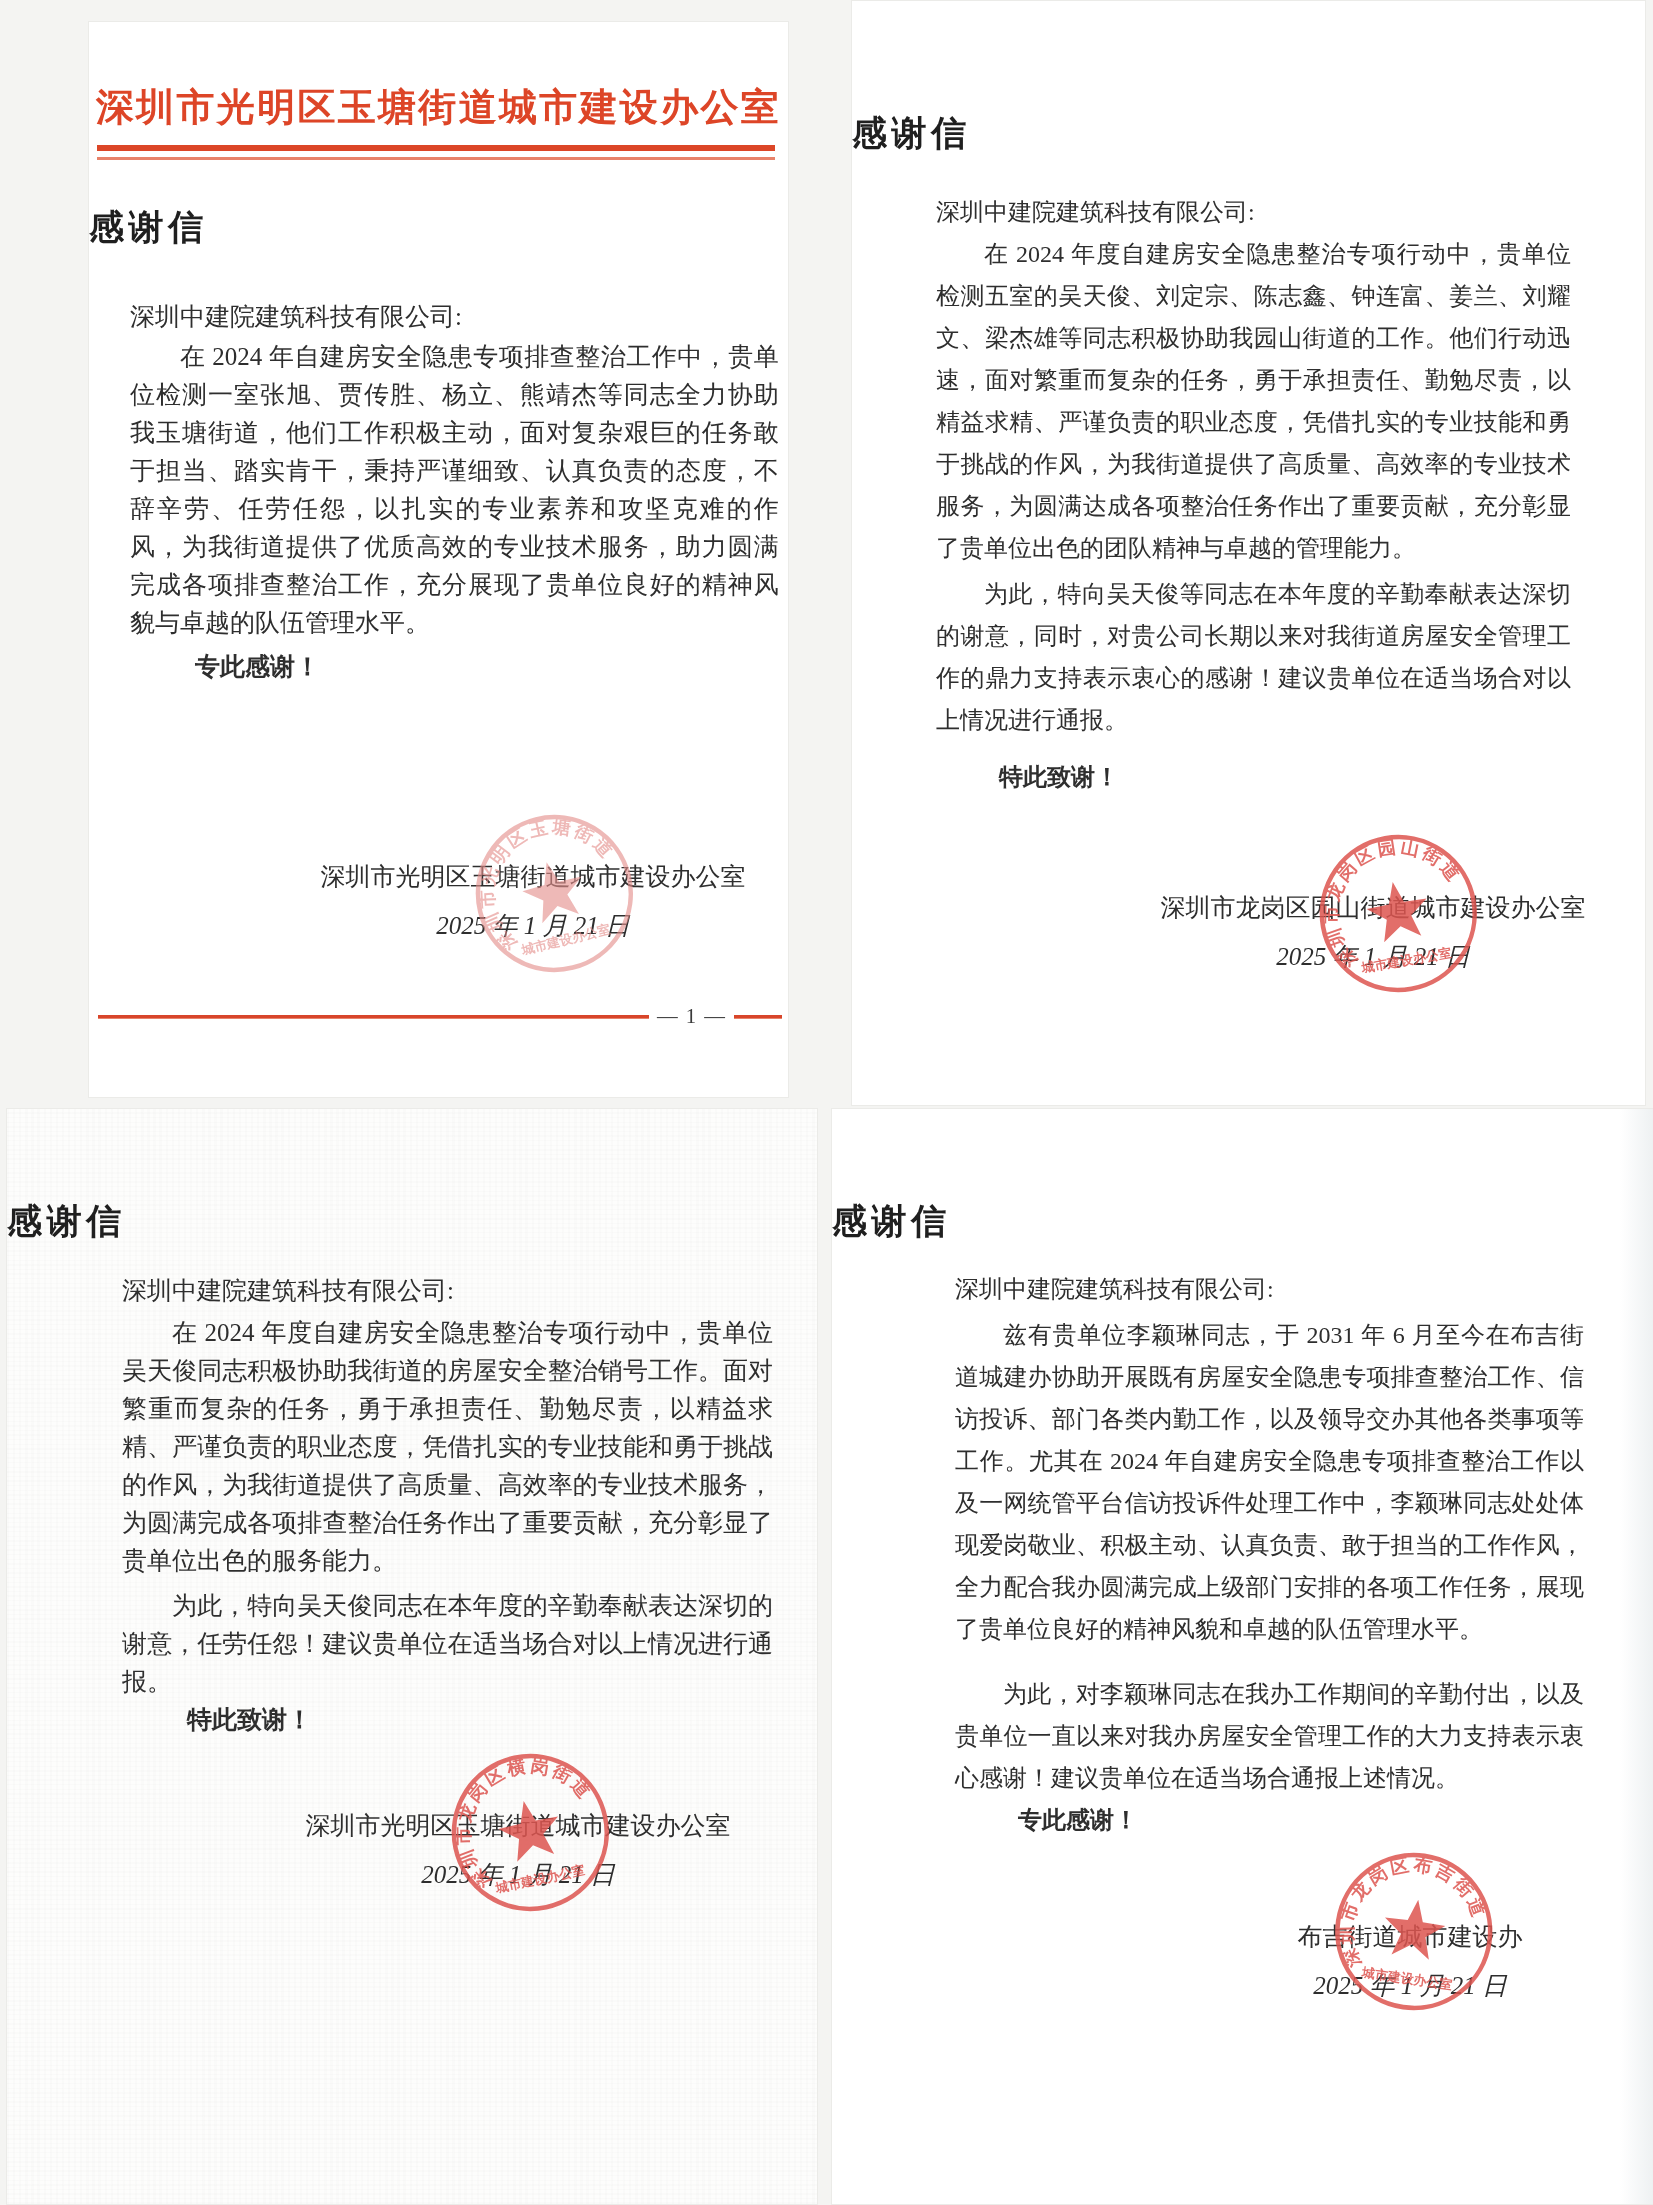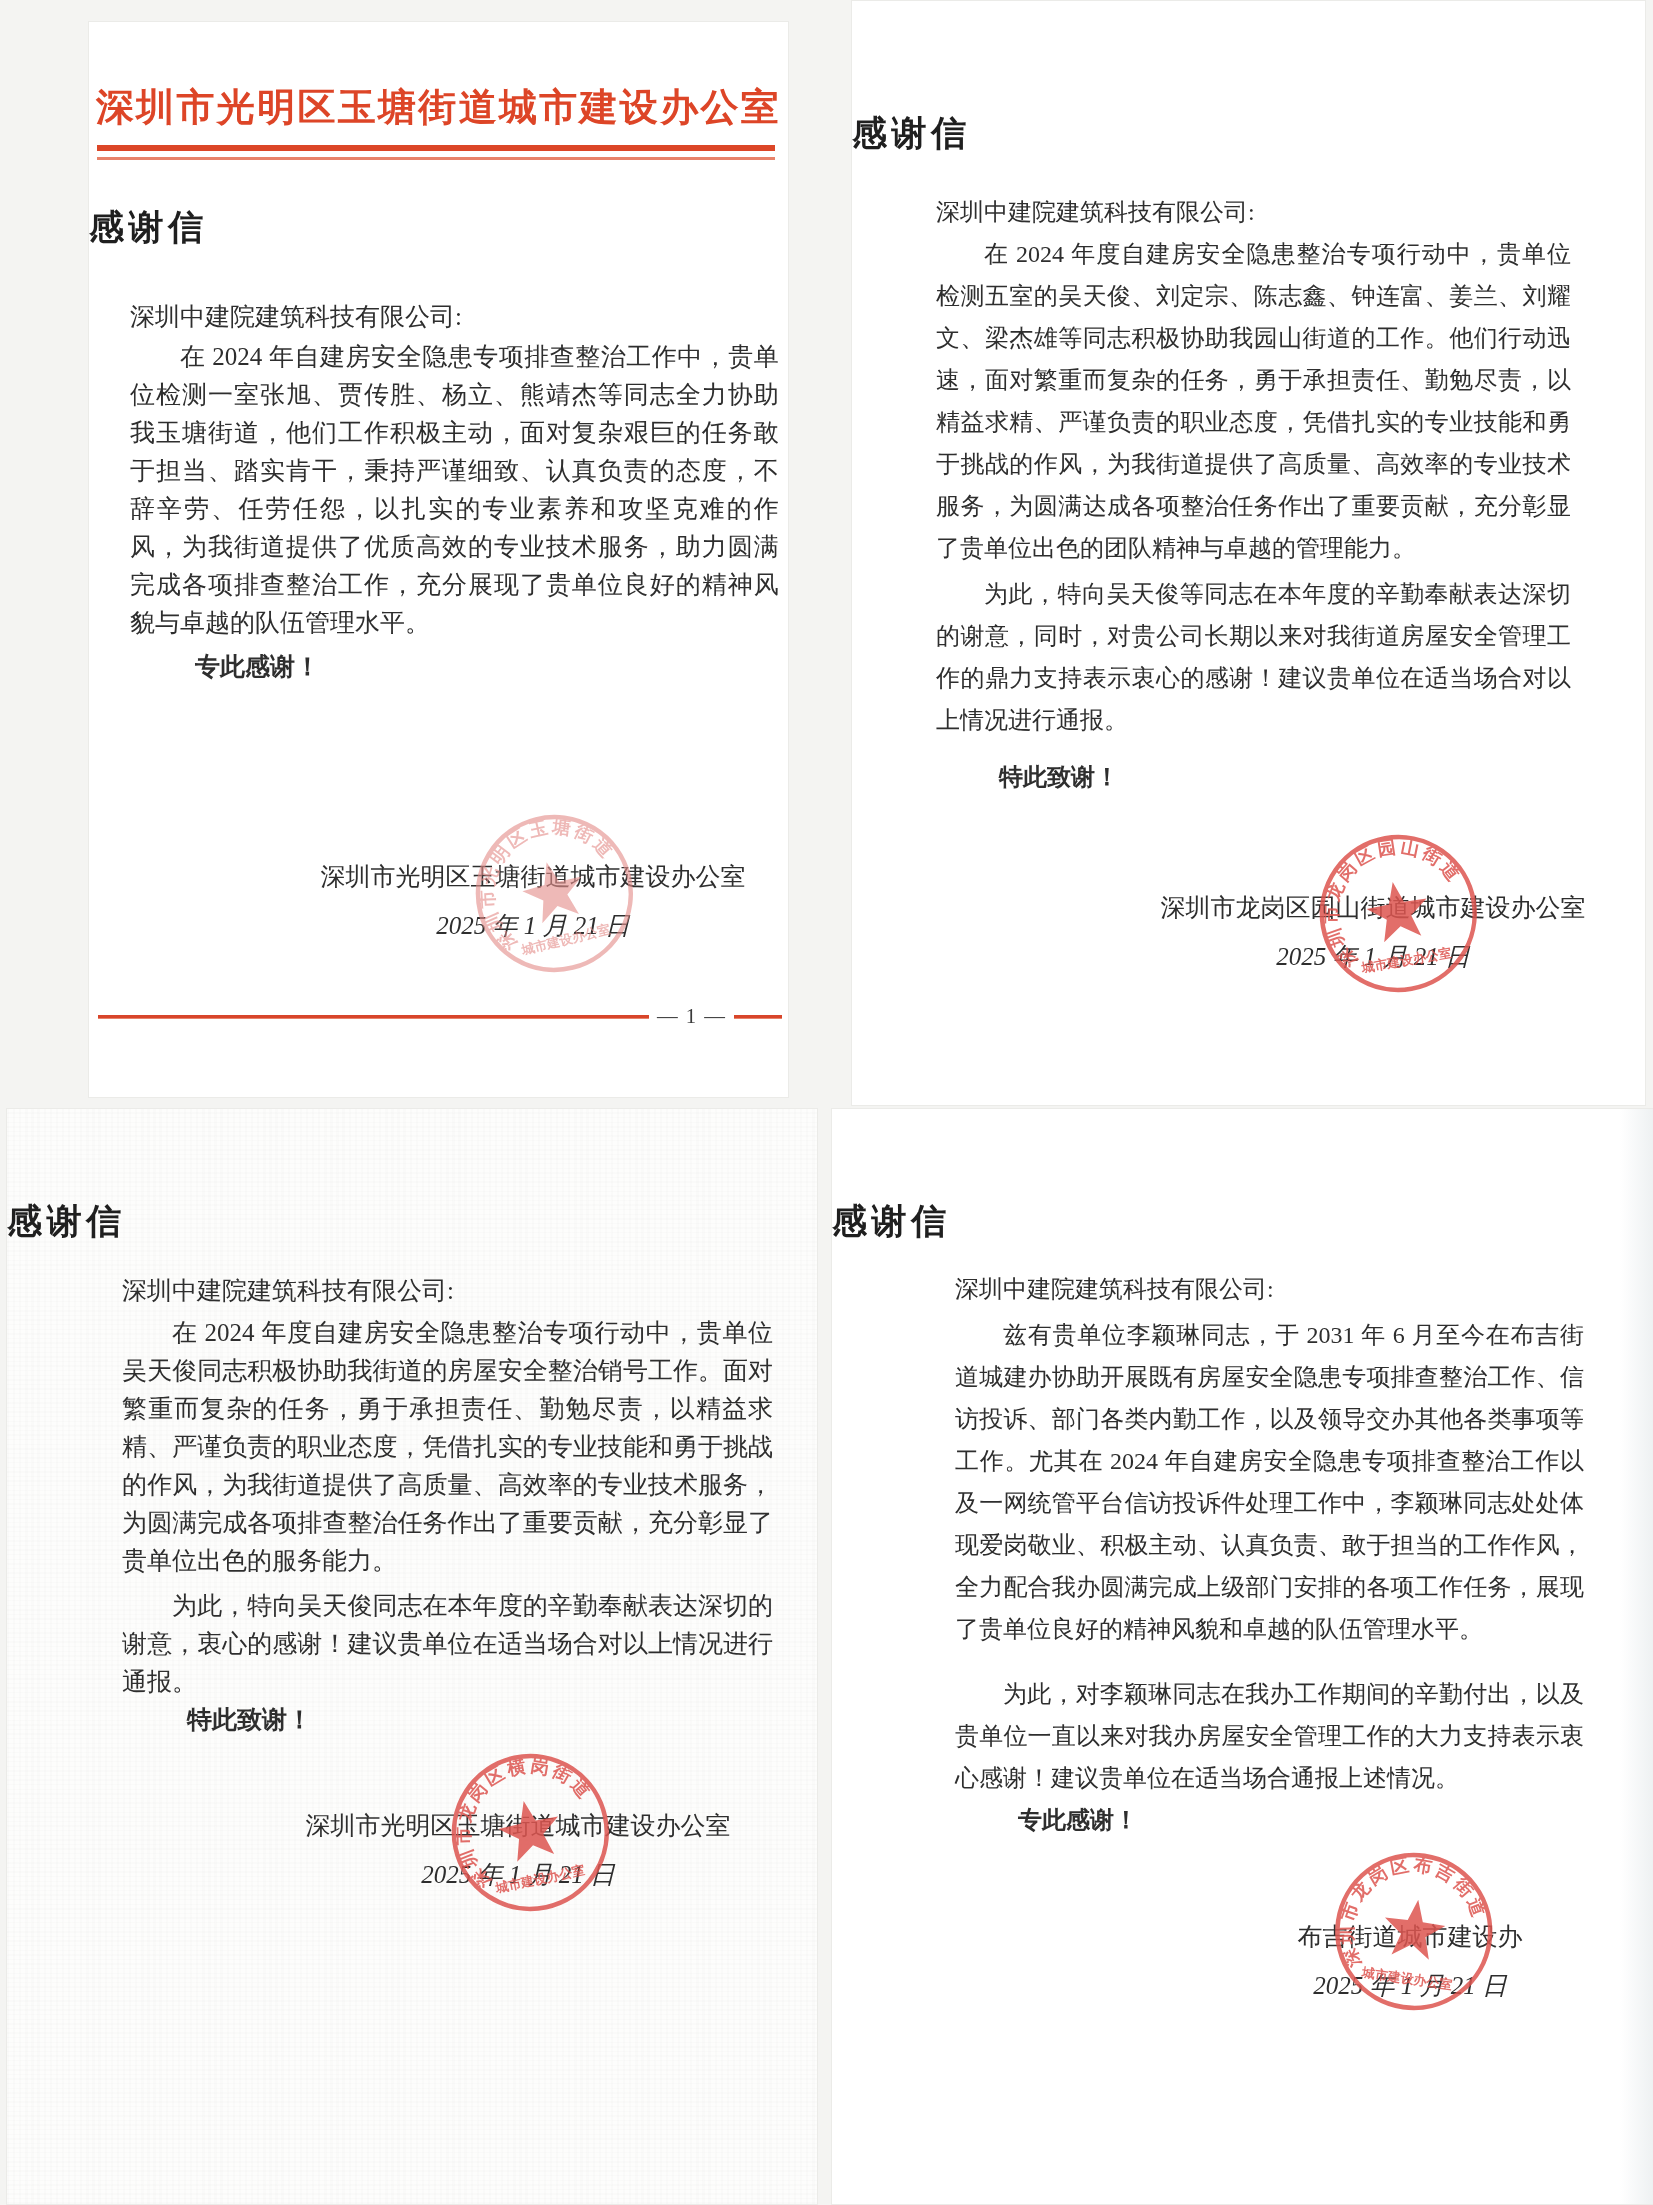--- a/index.html
+++ b/index.html
@@ -125,21 +125,21 @@
       </svg>
     </div>
   </div>
 
   <div class="page grain" style="left:6.1px;top:1108px;width:812px;height:1097px;">
     <div class="abs letter-title" style="left:0;right:0;top:89px;">感谢信</div>
 
     <div class="abs content" style="left:115px;right:44px;top:163px;">
       <p class="salutation">深圳中建院建筑科技有限公司:</p>
       <p class="body" style="margin-top:3.8px;">在 2024 年度自建房安全隐患整治专项行动中，贵单位吴天俊同志积极协助我街道的房屋安全整治销号工作。面对繁重而复杂的任务，勇于承担责任、勤勉尽责，以精益求精、严谨负责的职业态度，凭借扎实的专业技能和勇于挑战的作风，为我街道提供了高质量、高效率的专业技术服务，为圆满完成各项排查整治任务作出了重要贡献，充分彰显了贵单位出色的服务能力。</p>
-      <p class="body" style="margin-top:7.7px;">为此，特向吴天俊同志在本年度的辛勤奉献表达深切的谢意，衷心的感谢！建议贵单位在适当场合对以上情况进行通报。</p>
+      <p class="body" style="margin-top:7.7px;">为此，特向吴天俊同志在本年度的辛勤奉献表达深切的谢意，任劳任怨！建议贵单位在适当场合对以上情况进行通报。</p>
       <p class="closing" style="margin-top:0px;">特此致谢！</p>
     </div>
 
     <div class="abs sig-block" style="left:243px;width:536px;top:698px;">
       <div>深圳市光明区玉塘街道城市建设办公室</div>
       <div class="date">2025 年 1 月 21 日</div>
     </div>
 
     <div class="stamp stamp-strong" style="left:439px;top:638px;transform:rotate(-12deg);">
       <svg viewBox="0 0 220 220">

